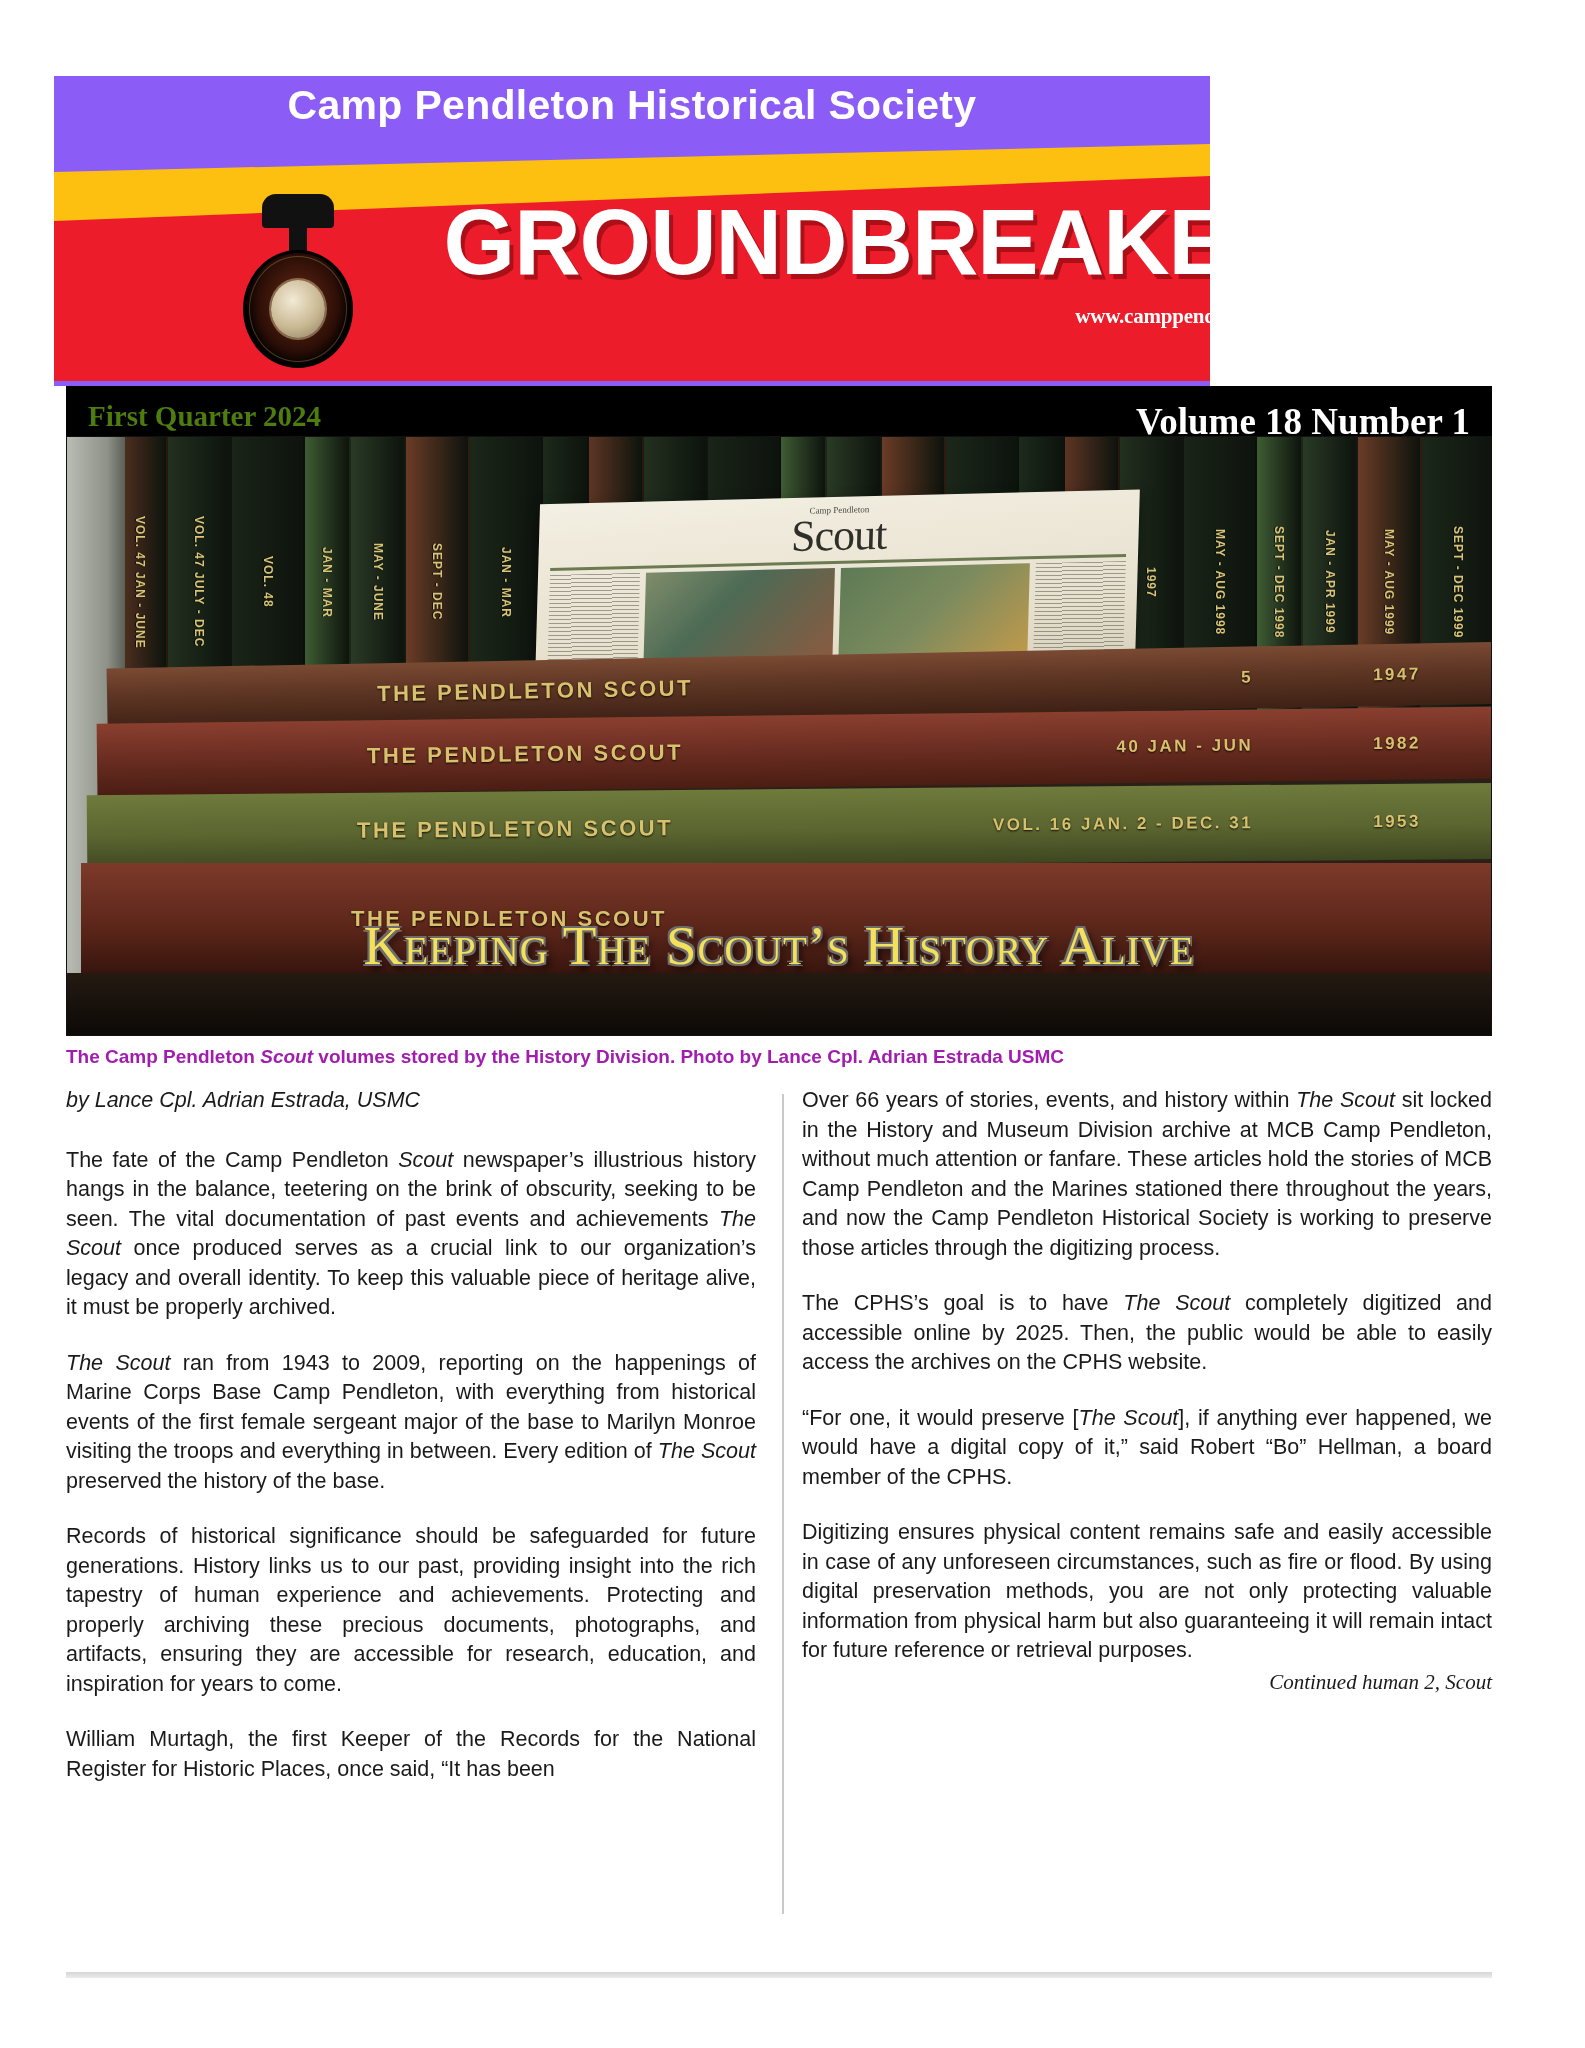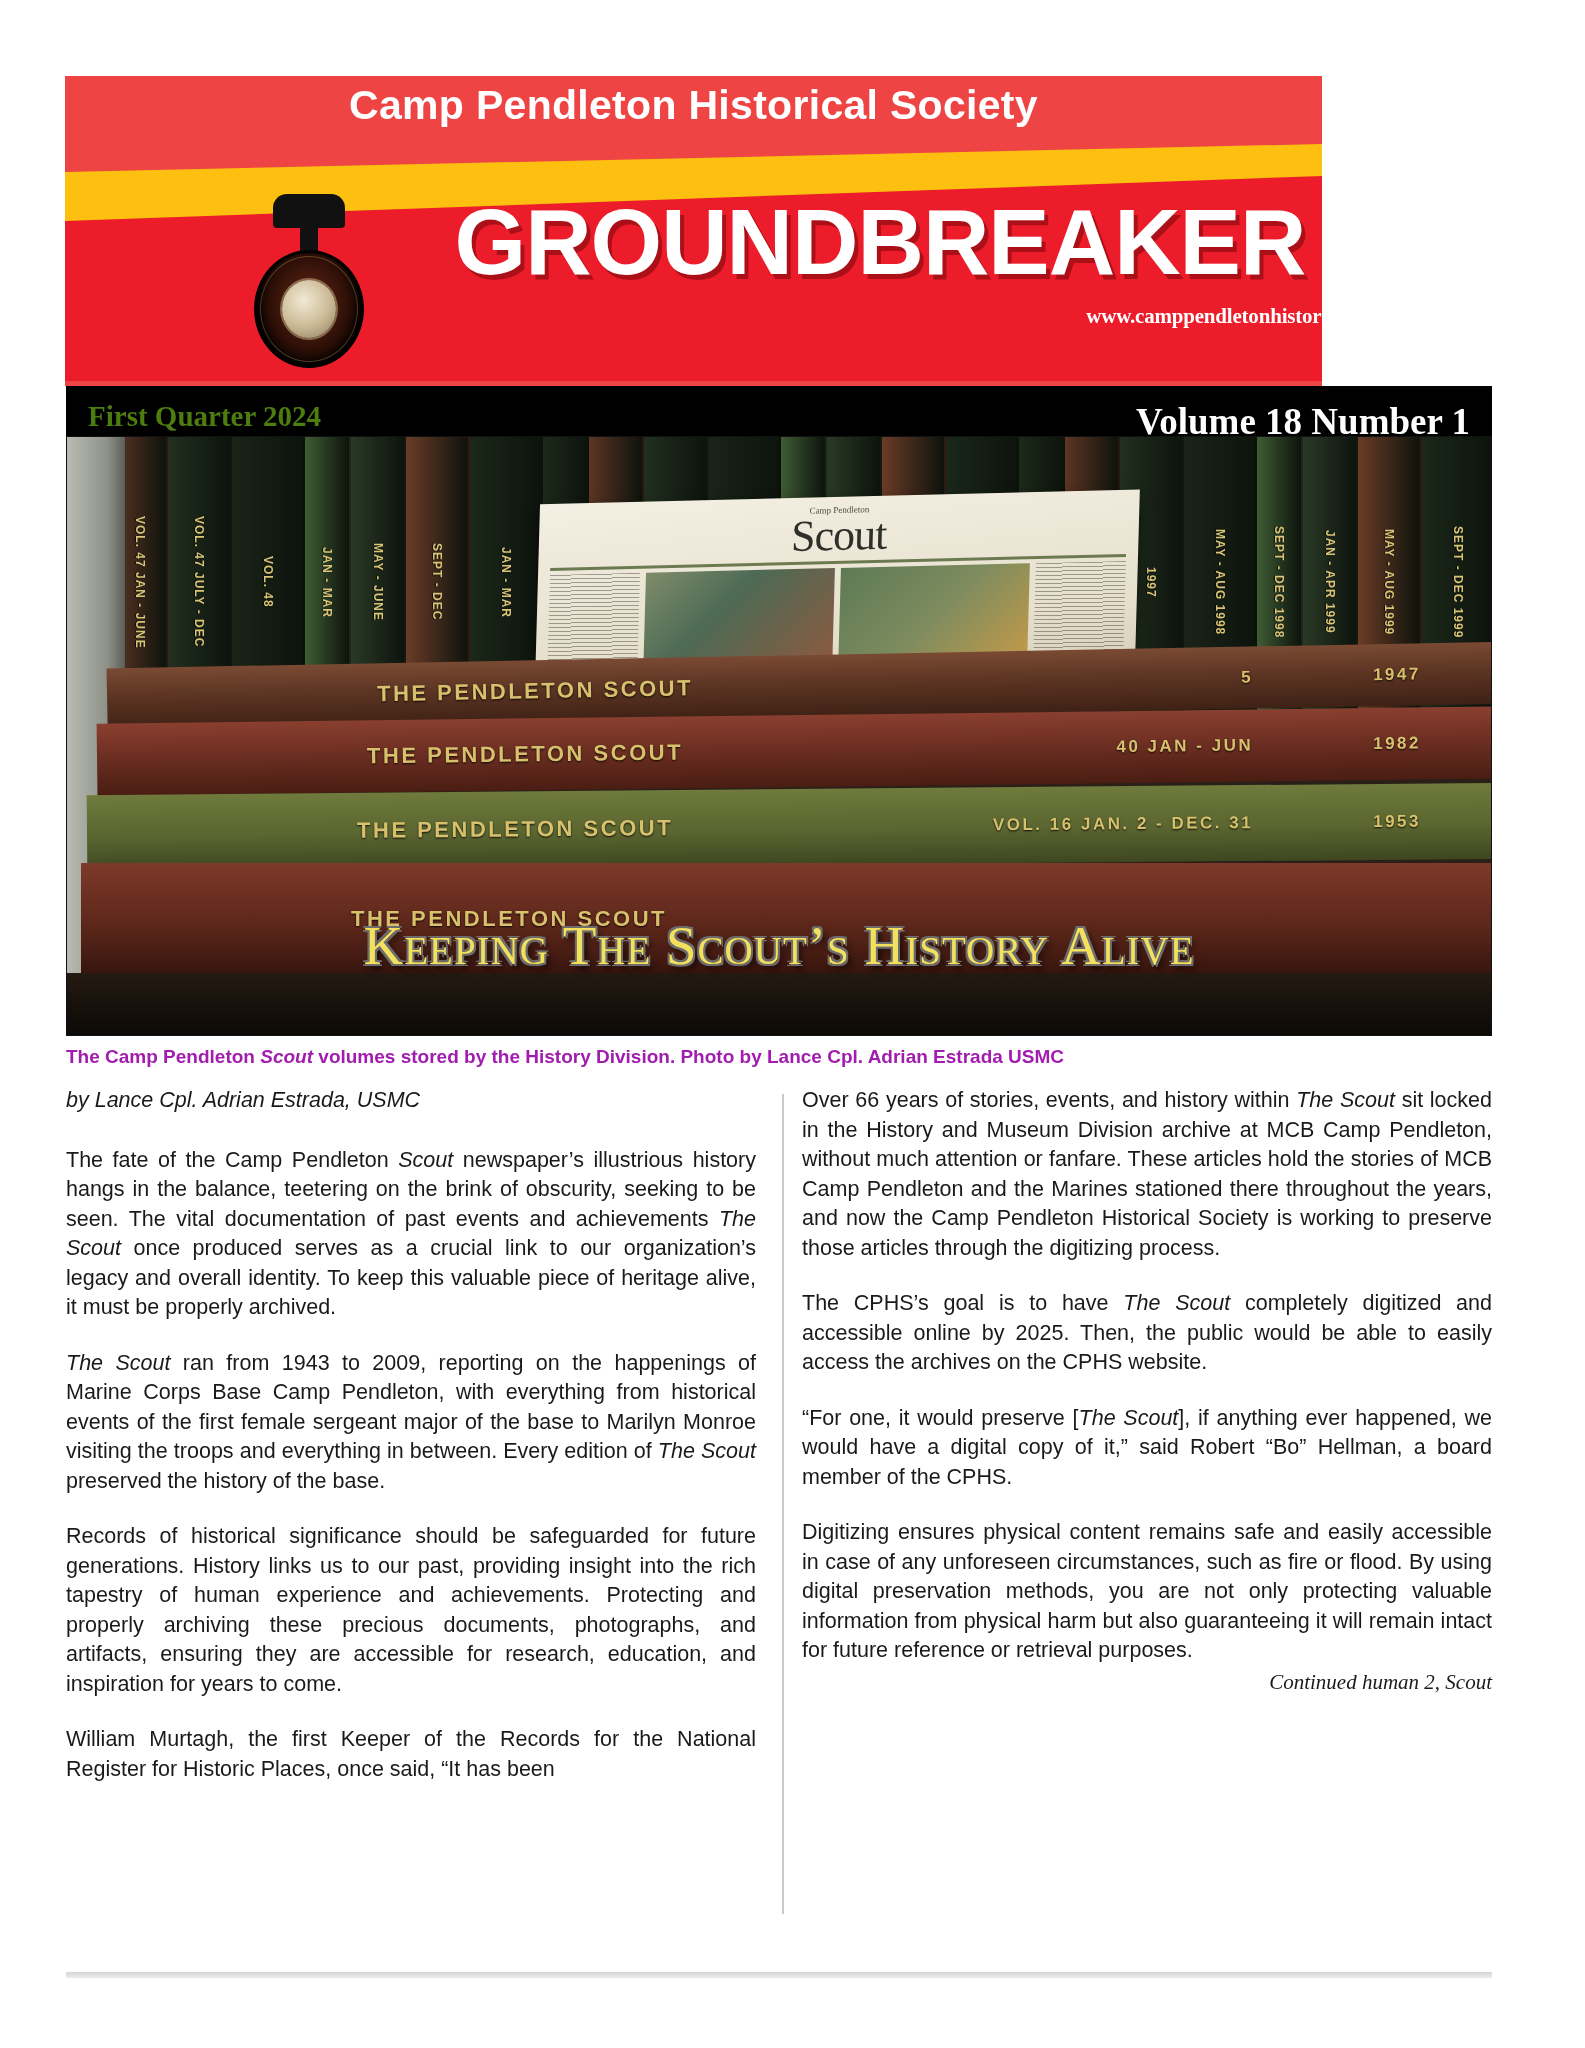--- a/index.html
+++ b/index.html
@@ -15,25 +15,25 @@
     position: relative;
     width: 1585px;
     height: 2048px;
     background: #ffffff;
     overflow: hidden;
   }
 
   
   .masthead {
     position: absolute;
-    left: 65px;
+    left: 54px;
     top: 76px;
-    width: 1257px;
+    width: 1156px;
     height: 310px;
-    background: #ef4444;
+    background: #8b5cf6;
     overflow: hidden;
   }
 
   .mh-society {
     position: absolute;
     left: 0; top: 6px;
     width: 100%;
     text-align: center;
     color: #ffffff;
     font-size: 41px;

